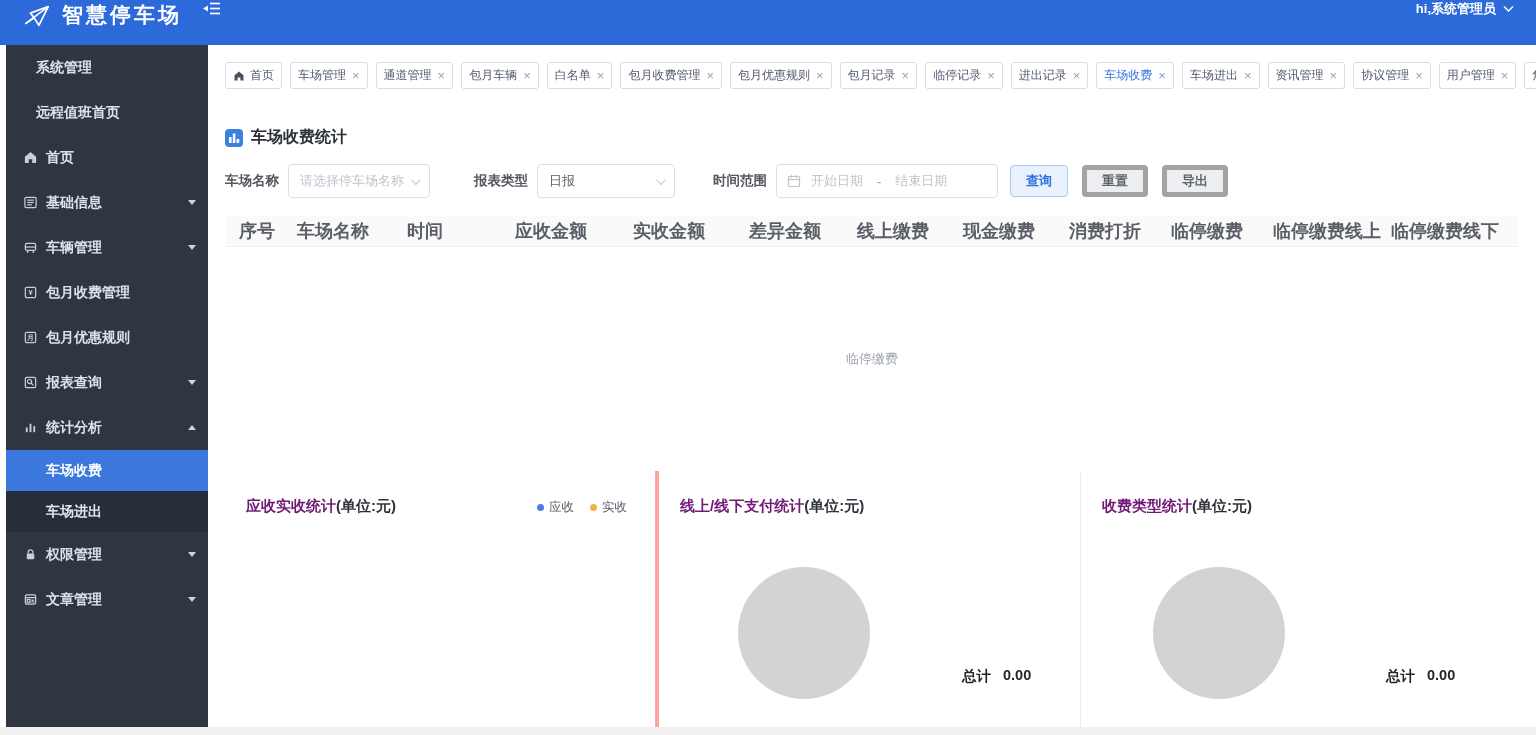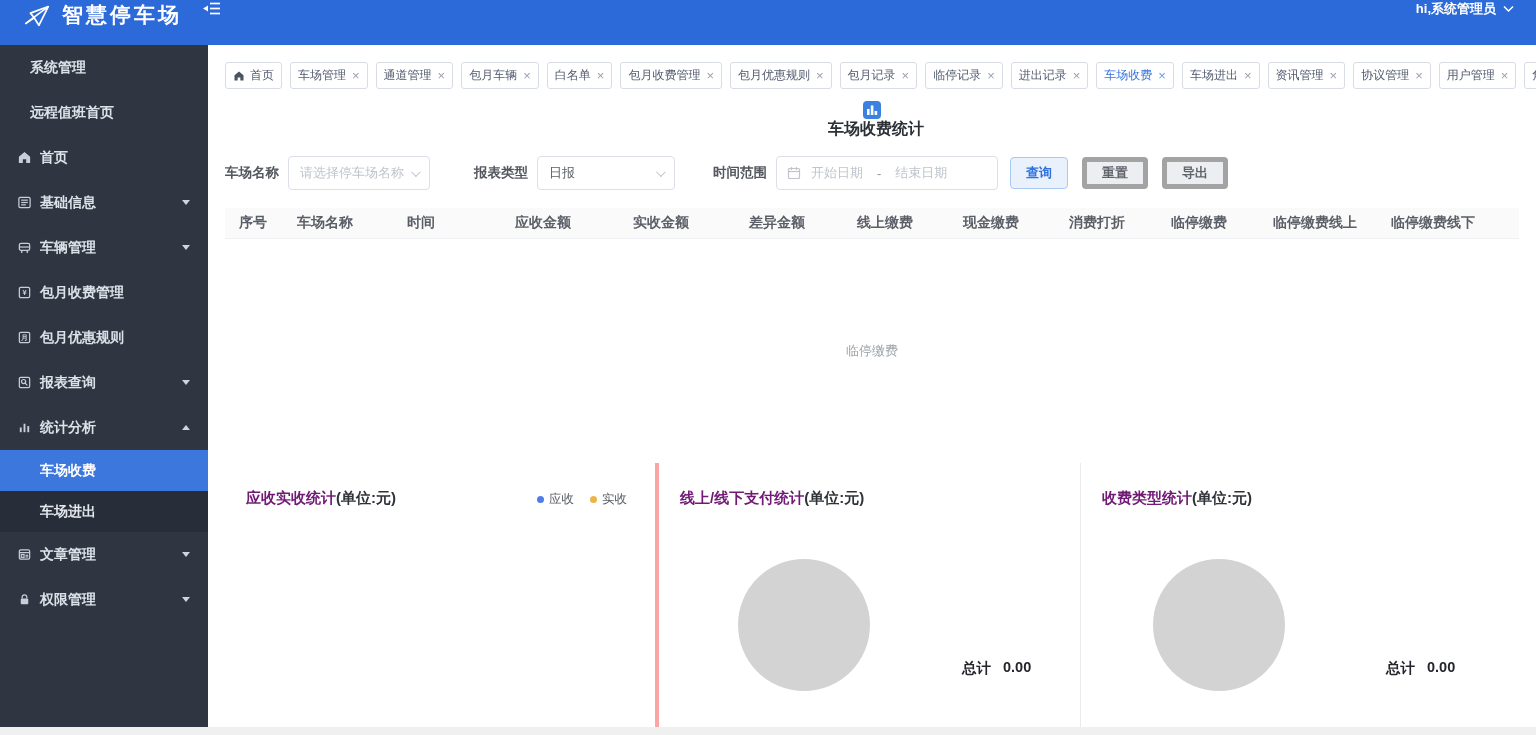--- a/index.html
+++ b/index.html
@@ -7,21 +7,21 @@
   .app { position:relative; width:1536px; height:735px; background:#fff; }
 
   
   .header { position:absolute; top:0; left:0; right:0; height:45px; background:#2d6ad9; display:flex; align-items:flex-start; padding:0 22px; z-index:5; }
   .logo-wrap { display:flex; align-items:center; }
   .logo-text { color:#fff; font-size:21px; font-weight:bold; letter-spacing:3px; margin-left:10px; }
   .collapse-btn { margin-left:20px; display:flex; align-items:center; cursor:pointer; }
   .user-wrap { margin-left:auto; display:flex; align-items:center; gap:7px; color:#fff; font-size:13px; font-weight:600; cursor:pointer; }
 
   
-  .sidebar { position:absolute; top:45px; left:0; width:208px; bottom:8px; background:#2f3642; overflow:hidden; }
+  .sidebar { position:absolute; top:45px; left:6px; width:208px; bottom:8px; background:#2f3642; overflow:hidden; }
   .side-item { height:45px; display:flex; align-items:center; padding:0 18px 0 16px; color:#dde1e8; font-size:14px; font-weight:600; cursor:pointer; }
   .side-item .lbl { margin-left:8px; }
   .side-item.plain { padding-left:30px; }
   .side-item.plain .lbl { margin-left:0; }
   .chev { margin-left:auto; width:0; height:0; border-left:4.5px solid transparent; border-right:4.5px solid transparent; }
   .chev.down { border-top:5.5px solid #cfd4dd; }
   .chev.up { border-bottom:5.5px solid #cfd4dd; }
   .submenu { background:#272e39; }
   .submenu-item { height:41px; display:flex; align-items:center; padding-left:40px; color:#e4e7ec; font-size:14px; font-weight:600; cursor:pointer; }
   .submenu-item.active { background:#3b77dc; color:#fff; }
@@ -34,41 +34,41 @@
   .tabbar { padding:17px 0 0 17px; display:flex; gap:8px; flex-wrap:nowrap; overflow:hidden; }
   .tab { flex:0 0 auto; height:27px; display:inline-flex; align-items:center; padding:0 7px; background:#fff; border:1px solid #d8dce5; border-radius:3px; font-size:12px; color:#515a6e; white-space:nowrap; cursor:pointer; }
   .tab .close { margin-left:6px; color:#9aa1ad; font-size:13px; line-height:1; cursor:pointer; }
   .tab.active { color:#3173de; }
   .tab.active .close { color:#6f9ae4; }
   .tab .home-ic { margin-right:5px; display:inline-flex; }
 
   .main { padding:0 17px; }
 
   
-  .title-row { margin-top:12px; display:flex; align-items:center;flex-direction:column; }
+  .title-row { margin-top:38px; display:flex; align-items:center; }
   .page-title { font-size:16px; font-weight:bold; color:#2b2f36; margin-left:8px; }
 
   
   .filter-row { margin-top:16px; display:flex; align-items:center; }
   .f-label { font-size:13.5px; color:#53575e; font-weight:600; white-space:nowrap; }
   .select { width:142px; height:34px; border:1px solid #dcdfe6; border-radius:4px; background:#fff; display:flex; align-items:center; padding:0 11px; margin-left:9px; cursor:pointer; }
   .select .ph { flex:1; font-size:13px; color:#bfc4cc; white-space:nowrap; overflow:hidden; }
   .select .val { flex:1; font-size:13px; color:#5a5e66; }
   .chevron-down { width:7px; height:7px; border-right:1.4px solid #c0c4cc; border-bottom:1.4px solid #c0c4cc; transform:rotate(45deg) translateY(-2px); flex:0 0 auto; }
   .ml44 { margin-left:44px; } .ml30 { margin-left:30px;padding-left:8px; }
   .date-range { width:222px; height:34px; border:1px solid #dcdfe6; border-radius:4px; display:flex; align-items:center; padding:0 10px; margin-left:9px; font-size:13px; cursor:pointer; }
   .date-range .ph { color:#bfc4cc; white-space:nowrap; }
   .date-range .sep { color:#8f9399; margin:0 14px; }
   .date-range .cal { margin-right:10px; display:inline-flex; }
   .btn { height:32px; padding:0 15px; border-radius:4px; font-size:13px; display:inline-flex; align-items:center; cursor:pointer; font-weight:600; }
   .btn-query { background:#e8f1fc; border:1px solid #a9c9f5; color:#3173de; margin-left:12px; }
   .btn-plain { background:#eceef1; border:5px solid #a3a3a3; color:#5f646b; margin-left:14px; }
 
   
-  .thead { margin-top:18px; display:flex; align-items:center; height:31px; background:#fafafa; border-bottom:1px solid #f0f1f4; font-size:14px; color:#5a5e66; font-weight:600; }
+  .thead { margin-top:18px; display:flex; align-items:center; height:31px; background:#fafafa; border-bottom:1px solid #f0f1f4; font-size:18px; color:#5a5e66; font-weight:600; }
   .thead .c { flex:0 0 auto; padding-left:14px; white-space:nowrap; }
   .c0{width:58px;} .c1{width:110px;} .c2{width:108px;} .c3{width:118px;} .c4{width:116px;}
   .c5{width:108px;} .c6{width:106px;} .c7{width:106px;} .c8{width:102px;} .c9{width:102px;}
   .c10{width:118px;} .c11{width:120px;}
   .empty { height:224px; display:flex; align-items:center; justify-content:center; font-size:13px; color:#9aa0a8; }
 
   
   .charts-row { display:flex; height:267px; }
   .chart-col { position:relative; height:100%; padding:26px 0 0 21px; }
   .chart-col.first { width:447px; padding-left:38px; }
@@ -203,39 +203,39 @@
     <div class="submenu">
       <div class="submenu-item active">
         <span>车场收费</span>
       </div>
       <div class="submenu-item">
         <span>车场进出</span>
       </div>
     </div>
     <div class="side-item">
       <span class="icon-box">
+        <svg width="15" height="15" viewBox="0 0 16 16">
+          <path d="M5.5 7 V5.5 a2.5 2.5 0 0 1 5 0 V7" fill="none" stroke="#c9cfd9" stroke-width="1.3"></path>
+          <rect x="4" y="7" width="8" height="6" rx="1" fill="#c9cfd9"></rect>
+        </svg>
+      </span>
+      <span class="lbl">权限管理</span>
+      <span class="chev down"></span>
+    </div>
+    <div class="side-item">
+      <span class="icon-box">
         <svg width="15" height="15" viewBox="0 0 16 16" fill="none" stroke="#c9cfd9" stroke-width="1.3">
           <rect x="2.5" y="3" width="11" height="10" rx="1.5"></rect>
           <line x1="2.5" y1="6" x2="13.5" y2="6"></line>
           <rect x="4.5" y="8" width="3" height="3"></rect>
           <line x1="9" y1="8.8" x2="12" y2="8.8"></line>
             <line x1="9" y1="10.6" x2="12" y2="10.6"></line>
         </svg>
       </span>
       <span class="lbl">文章管理</span>
-      <span class="chev down"></span>
-    </div>
-    <div class="side-item">
-      <span class="icon-box">
-        <svg width="15" height="15" viewBox="0 0 16 16">
-          <path d="M5.5 7 V5.5 a2.5 2.5 0 0 1 5 0 V7" fill="none" stroke="#c9cfd9" stroke-width="1.3"></path>
-          <rect x="4" y="7" width="8" height="6" rx="1" fill="#c9cfd9"></rect>
-        </svg>
-      </span>
-      <span class="lbl">权限管理</span>
       <span class="chev down"></span>
     </div>
   </div>
 
   <div class="content">
 
     <div class="tabbar">
       <span class="tab">
         <span class="home-ic">
           <svg width="12" height="12" viewBox="0 0 16 16">

